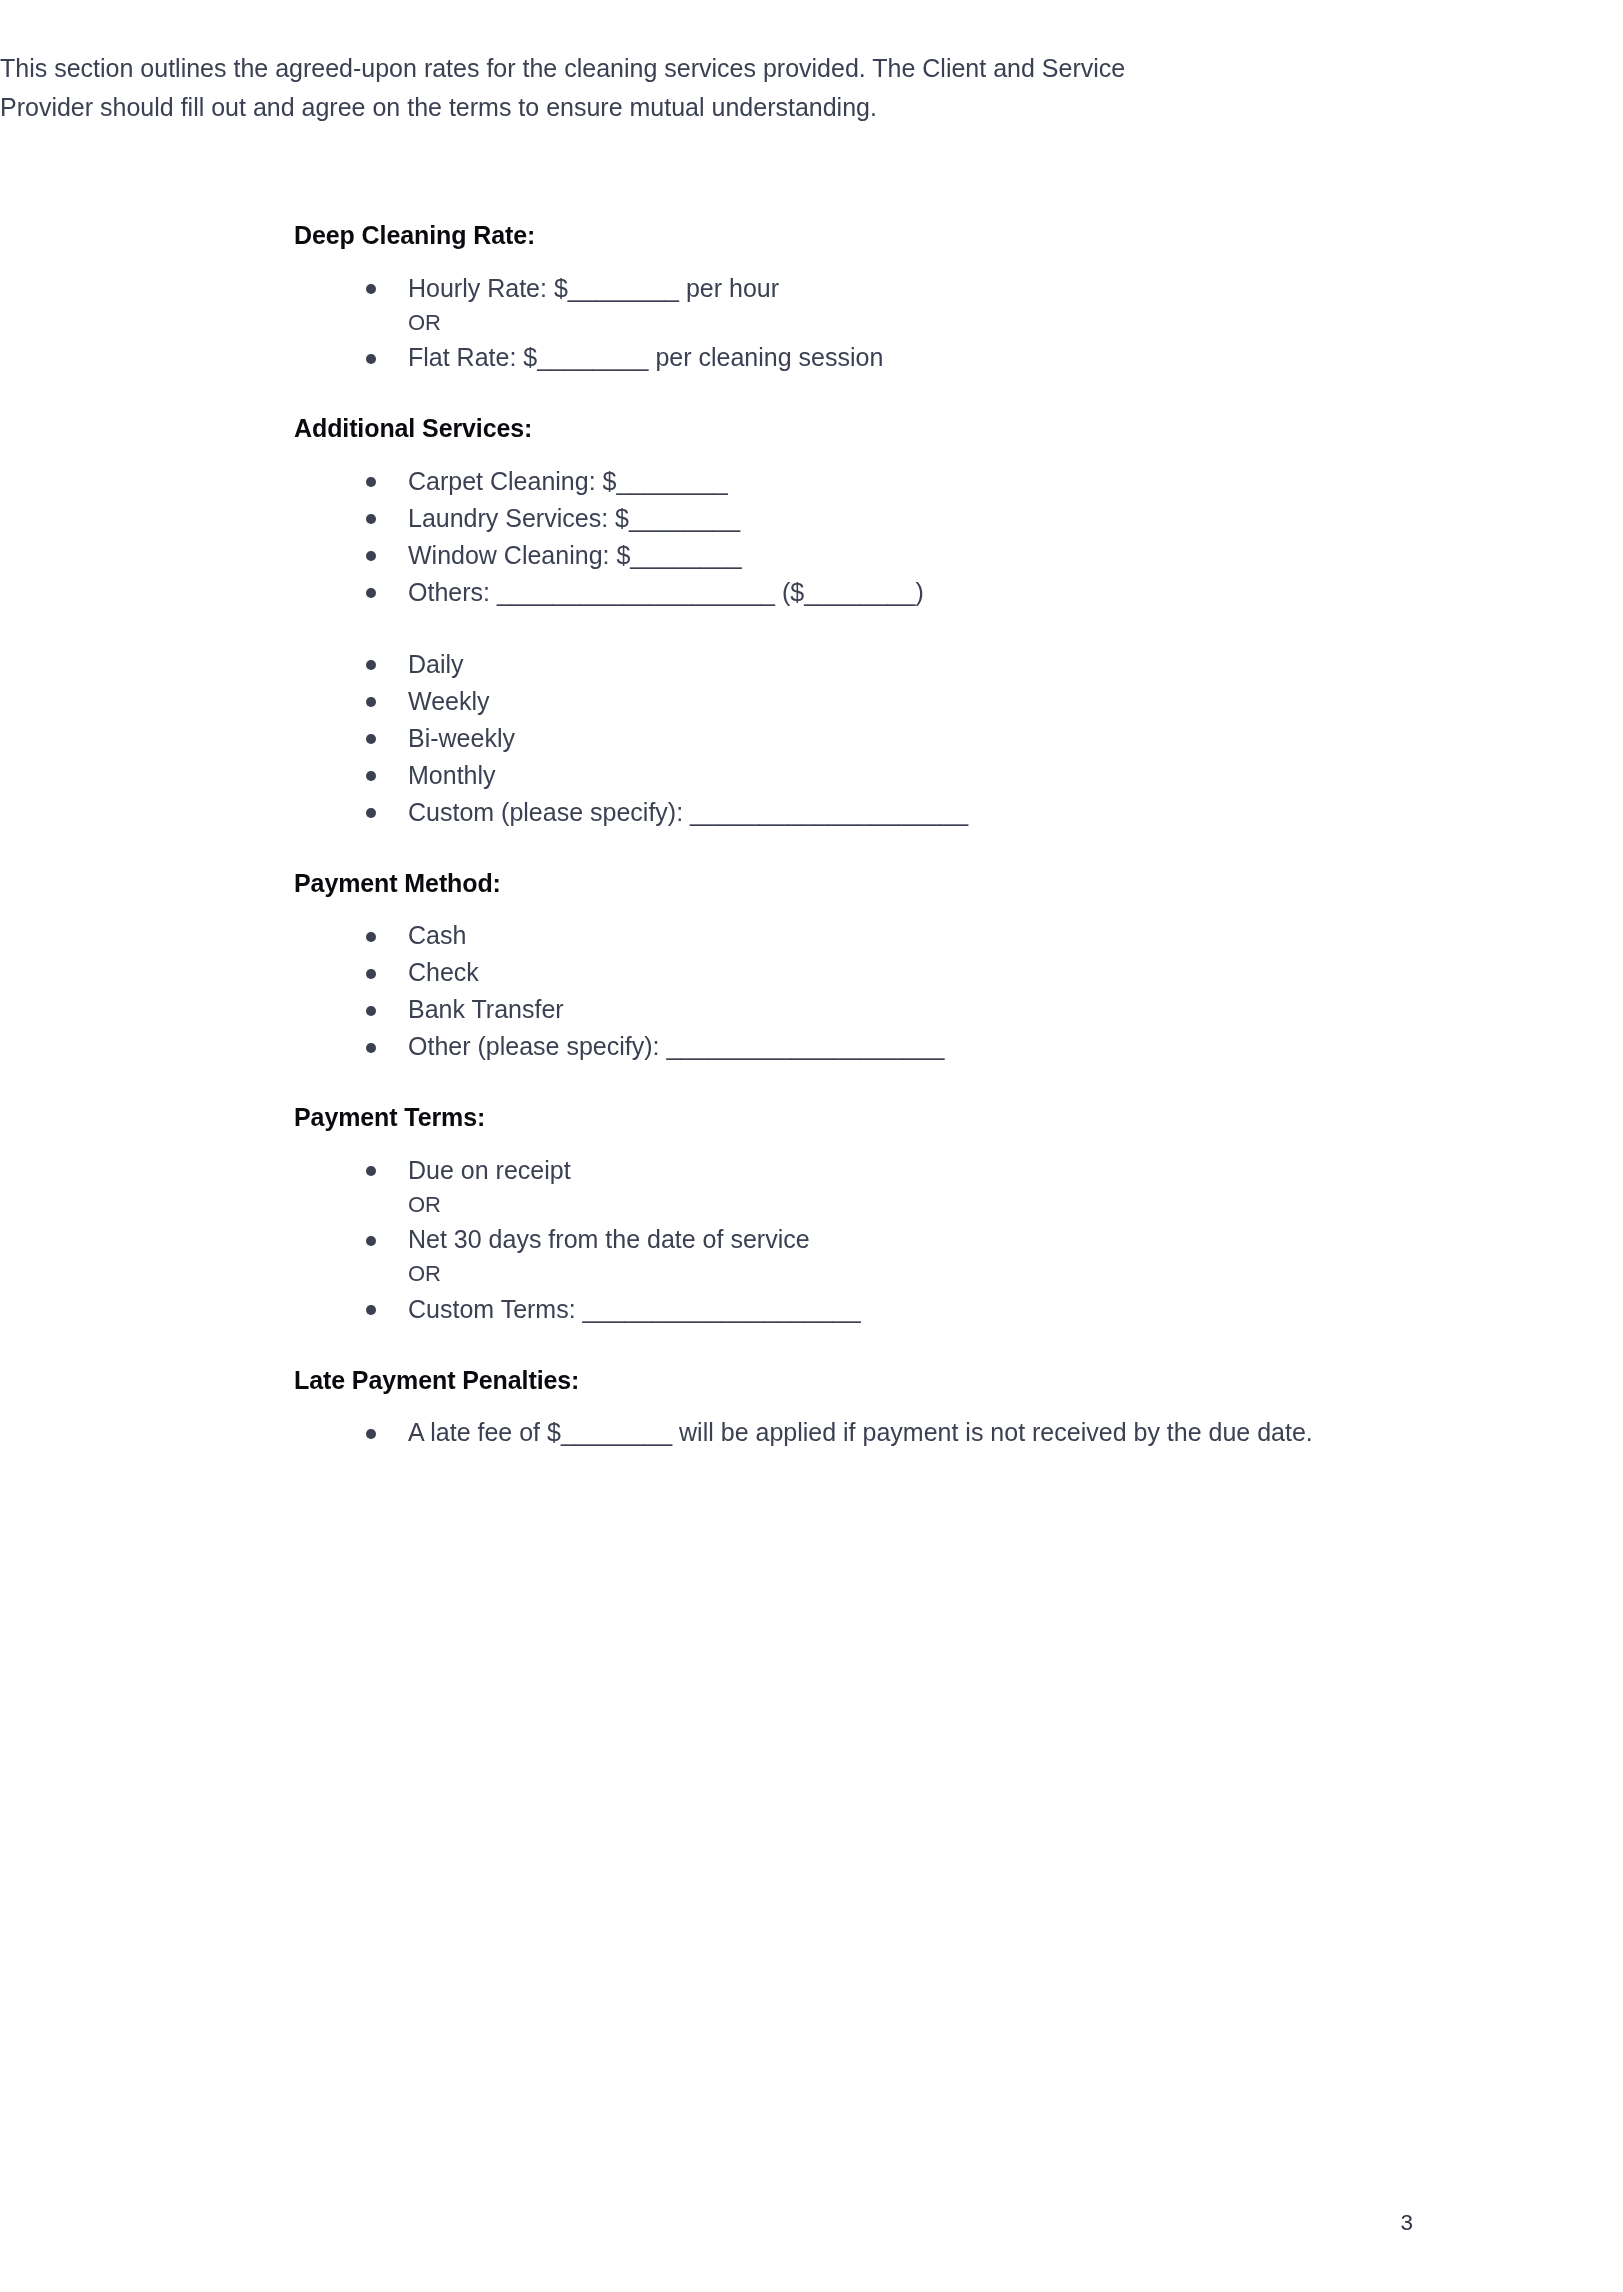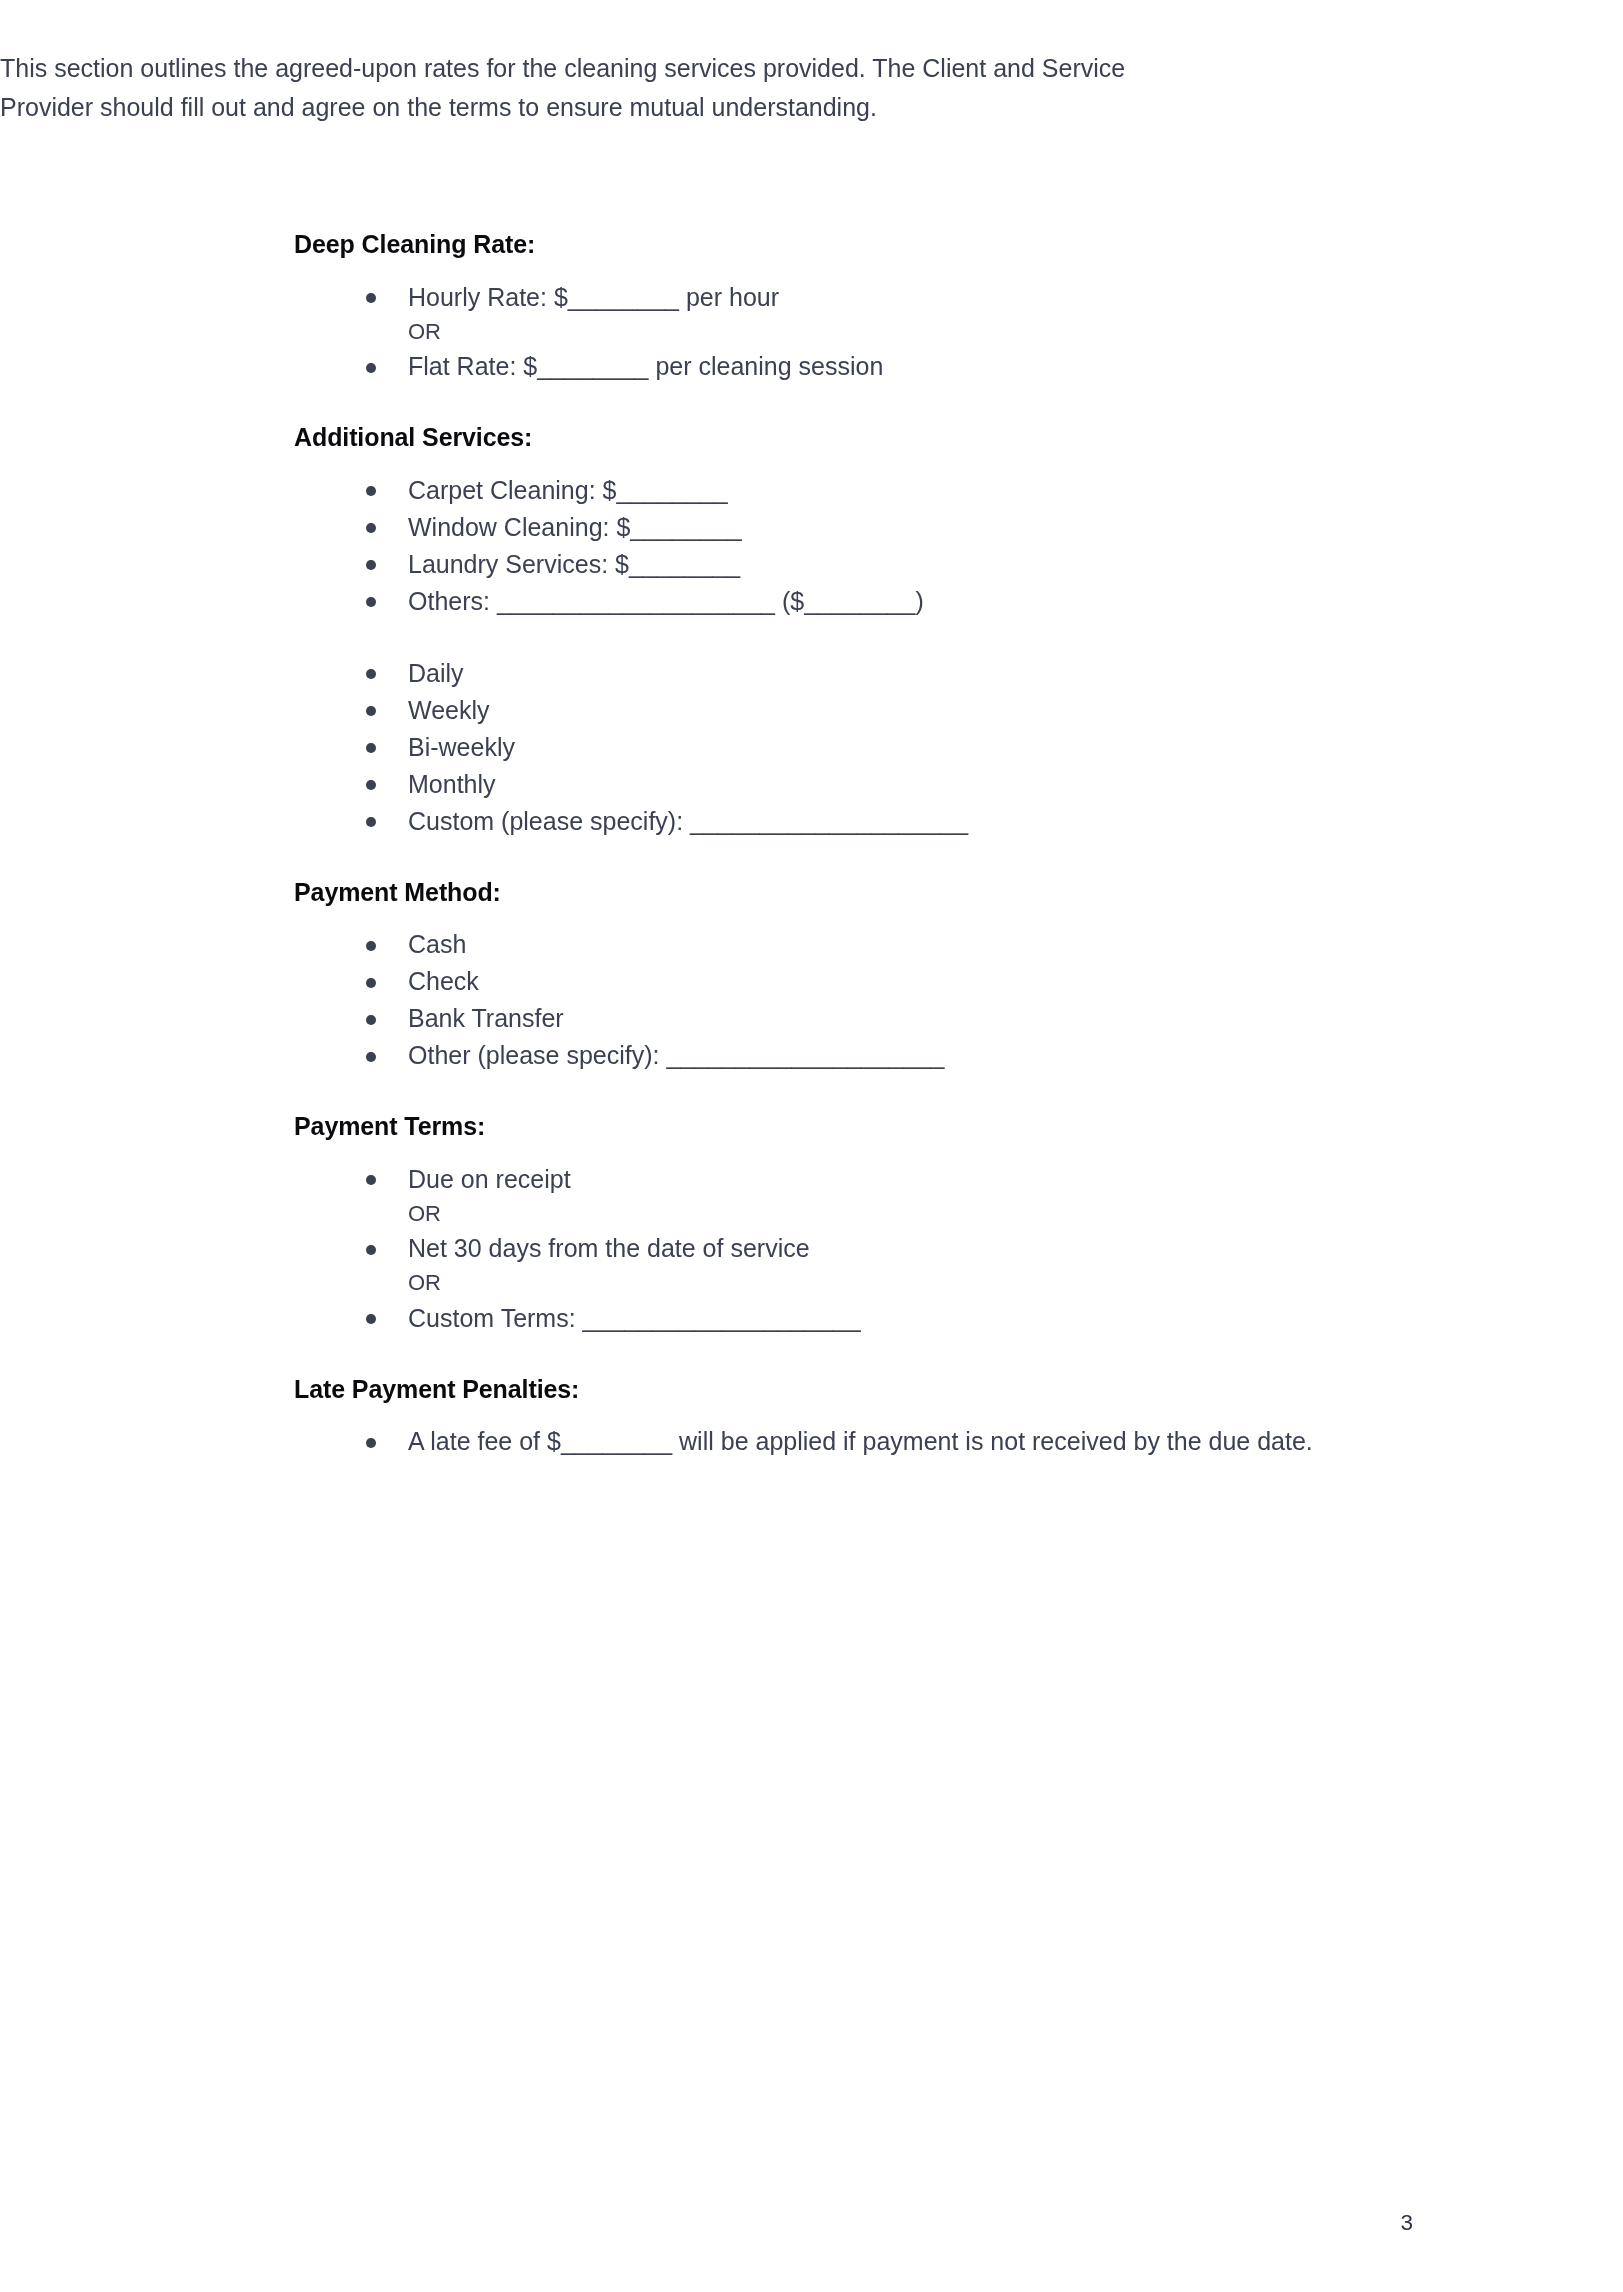--- a/index.html
+++ b/index.html
@@ -17,21 +17,21 @@
   .page {
     position: relative;
     width: 1623px;
     height: 2293px;
     background: #ffffff;
     box-sizing: border-box;
   }
   .content {
     position: absolute;
     left: 198px;
-    top: 178px;
+    top: 169px;
     width: 1196px;
   }
   .section {
     margin-bottom: 35px;
   }
   .section:last-of-type {
     margin-bottom: 0;
   }
   .section-heading {
     font-size: 25px;
@@ -97,22 +97,22 @@
         <div class="section-heading">Deep Cleaning Rate:</div>
         <ul class="bullets">
           <li><span>Hourly Rate: $________ per hour</span><span class="or-line">OR</span></li>
           <li><span>Flat Rate: $________ per cleaning session</span></li>
         </ul>
       </div>
       <div class="section">
         <div class="section-heading">Additional Services:</div>
         <ul class="bullets">
           <li><span>Carpet Cleaning: $________</span></li>
+          <li><span>Laundry Services: $________</span></li>
           <li><span>Window Cleaning: $________</span></li>
-          <li><span>Laundry Services: $________</span></li>
           <li><span>Others: ____________________ ($________)</span></li>
         </ul>
       </div>
       <div class="section">
         <ul class="bullets">
           <li><span>Daily</span></li>
           <li><span>Weekly</span></li>
           <li><span>Bi-weekly</span></li>
           <li><span>Monthly</span></li>
           <li><span>Custom (please specify): ____________________</span></li>

